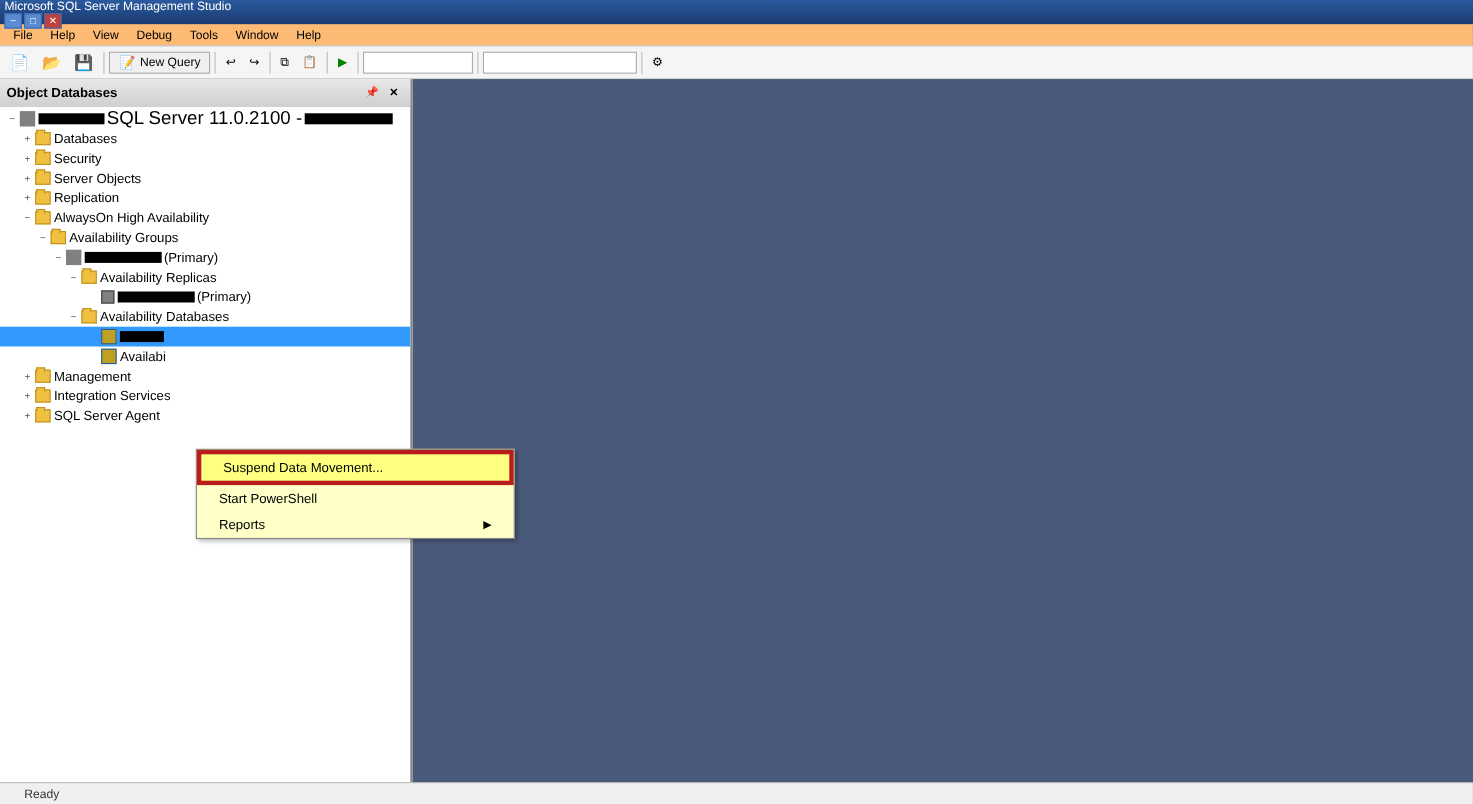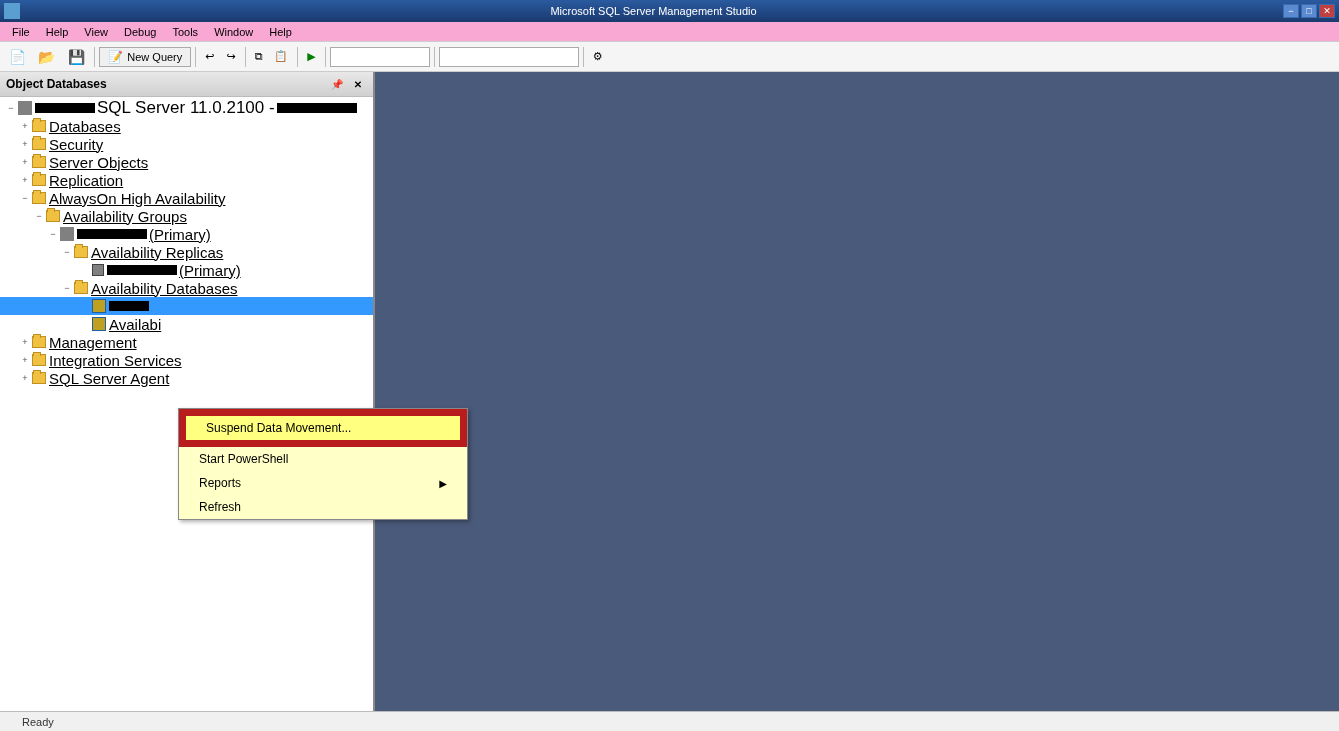--- a/index.html
+++ b/index.html
@@ -11,25 +11,26 @@
       font-size: 12px;
       overflow: hidden;
       position: relative;
     }
 
     
     .title-bar {
       background: linear-gradient(to bottom, #2a5a9f, #1a3a6f);
       height: 22px;
       display: flex;
-      align-items: center;
+      align-items: flex-start;
       justify-content: space-between;
       padding: 0 4px;
       color: white;
       font-size: 11px;
+      flex-direction: column;
     }
     .title-bar-title {
       flex: 1;
       text-align: center;
     }
     .title-bar-controls {
       display: flex;
       gap: 2px;
     }
     .title-bar-btn {
@@ -40,21 +41,21 @@
       color: white;
       font-size: 9px;
       display: flex;
       align-items: center;
       justify-content: center;
       cursor: pointer;
     }
 
     
     .menu-bar {
-      background: #f9a8d4;
+      background: #fdba74;
       height: 20px;
       display: flex;
       align-items: center;
       padding: 0 4px;
       border-bottom: 1px solid #ccc;
     }
     .menu-item {
       padding: 2px 8px;
       font-size: 11px;
       cursor: pointer;
@@ -232,22 +233,21 @@
     .replica-icon {
       width: 12px;
       height: 12px;
       background: #808080;
       border: 1px solid #404040;
       display: inline-block;
       margin-right: 3px;
       flex-shrink: 0;
     }
     .item-label {
-      font-size: 15px;
-      text-decoration: underline;
+      font-size: 12px;
     }
 
     
     .context-menu {
       position: absolute;
       left: 178px;
       top: 336px;
       width: 290px;
       background: #ffffc8;
       border: 1px solid #888;
@@ -258,21 +258,21 @@
     .context-menu-item {
       padding: 5px 20px;
       cursor: pointer;
       display: flex;
       align-items: center;
       justify-content: space-between;
       color: #000;
     }
     .context-menu-item.highlighted {
       background: #ffff80;
-      border: 7px solid #b91c1c;
+      border: 4px solid #b91c1c;
     }
     .context-menu-arrow {
       font-size: 10px;
     }
 
     
     .status-bar {
       height: 20px;
       background: #f0f0f0;
       border-top: 1px solid #bbb;
@@ -482,23 +482,20 @@
       <div class="context-menu-item highlighted">
         <span>Suspend Data Movement...</span>
       </div>
       <div class="context-menu-item">
         <span>Start PowerShell</span>
       </div>
       <div class="context-menu-item">
         <span>Reports</span>
         <span class="context-menu-arrow">▶</span>
       </div>
-      <div class="context-menu-item">
-        <span>Refresh</span>
-      </div>
     </div>
 
   </div>
 
   <div class="main-content"></div>
 
 </div>
 
 <div class="status-bar">
   <span>Ready</span>

